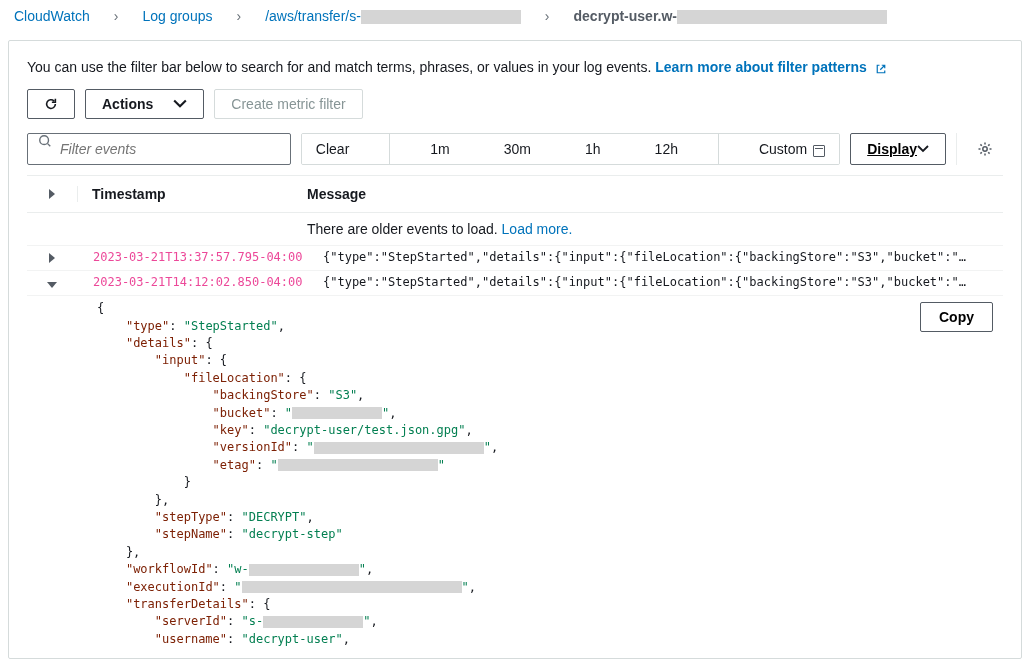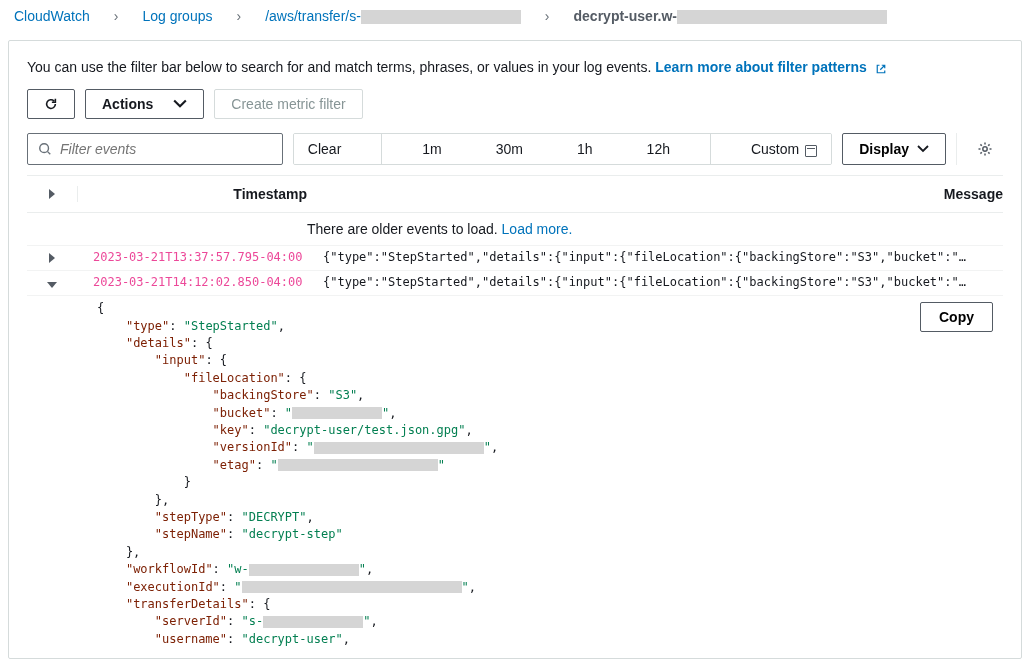--- a/index.html
+++ b/index.html
@@ -11,30 +11,30 @@
   .breadcrumb .redact { display: inline-block; background: #d5d5d5; height: 14px; vertical-align: middle; }
   .panel { margin: 8px 8px 0 8px; border: 1px solid #d5dbdb; border-radius: 2px; padding: 18px 18px 0 18px; }
   .panel h2 { font-size: 18px; font-weight: 700; margin-bottom: 4px; }
   .panel-sub { font-size: 14px; color: #16191f; margin-bottom: 14px; }
   .panel-sub a { color: #0073bb; text-decoration: none; font-weight: 700; }
   .row-actions { display: flex; gap: 10px; margin-bottom: 14px; }
   .btn { border: 1px solid #545b64; background: #fff; padding: 6px 16px; font-size: 14px; color: #16191f; border-radius: 2px; cursor: pointer; display: inline-flex; align-items: center; gap: 20px; font-weight: 700; }
   .btn svg { width: 14px; height: 14px; }
   .btn.disabled { color: #879596; border-color: #d5dbdb; cursor: default; font-weight: 400; }
   .filterbar-row { display: flex; gap: 10px; align-items: stretch; margin-bottom: 4px; }
-  .filter-input-wrap { flex: 1; border: 1px solid #687078; display: flex; align-items: center; padding: 0 10px; border-radius: 2px; }
+  .filter-input-wrap { flex: 1; border: 1px solid #687078; display: flex; align-items: flex-start; padding: 0 10px; border-radius: 2px; }
   .filter-input-wrap svg { width: 14px; height: 14px; color: #687078; margin-right: 8px; }
   .filter-input-wrap input { border: 0; outline: 0; flex: 1; font-size: 14px; font-style: italic; color: #687078; padding: 7px 0; }
   .range-buttons { display: flex; border: 1px solid #d5dbdb; border-radius: 2px; overflow: hidden; gap: 26px; }
   .range-buttons button.rbtn { border: 0; background: #fff; padding: 7px 14px; font-size: 14px; color: #16191f; cursor: pointer; }
   .range-buttons .divider { width: 1px; background: #d5dbdb; }
-  .display-btn { border: 1px solid #545b64; background: #fff; padding: 6px 16px; font-weight: 700; display: flex; align-items: center; gap: 8px; font-size: 14px; border-radius: 2px; cursor: pointer; }
+  .display-btn { border: 1px solid #545b64; background: #fff; padding: 6px 16px; font-weight: 700; display: flex; align-items: center; gap: 0; font-size: 14px; border-radius: 2px; cursor: pointer; text-decoration: underline; }
   .gear { width: 36px; display: flex; align-items: center; justify-content: center; cursor: pointer; }
   .gear svg { width: 16px; height: 16px; color: #545b64; }
-  .table-hdr { display: flex; border-top: 1px solid #eaeded; border-bottom: 1px solid #eaeded; padding: 10px 0; margin-top: 10px; text-align: right; }
+  .table-hdr { display: flex; border-top: 1px solid #eaeded; border-bottom: 1px solid #eaeded; padding: 10px 0; margin-top: 10px; }
   .col-exp { width: 50px; display:flex; align-items:center; justify-content:center; }
   .col-ts { width: 230px; padding-left: 0; font-weight: 700; }
   .col-msg { flex: 1; font-weight: 700; }
   .table-hdr .col-ts { border-left: 1px solid #eaeded; padding-left: 14px; }
   .older-row { padding: 8px 0 8px 0; display:flex; }
   .older-row .msgcell { margin-left: 280px; font-size: 14px; color:#16191f; }
   .older-row a { color: #0073bb; text-decoration: none; }
   .logrow { display: flex; align-items: flex-start; padding: 4px 0; font-family: Menlo, Consolas, monospace; font-size: 12px; border-top: 1px solid #f2f3f3; }
   .logrow .exp { width: 50px; display:flex; align-items:center; justify-content:center; padding-top:2px; color:#545b64; }
   .logrow .ts { width: 230px; color: #ec4899; margin-left: 16px; }

